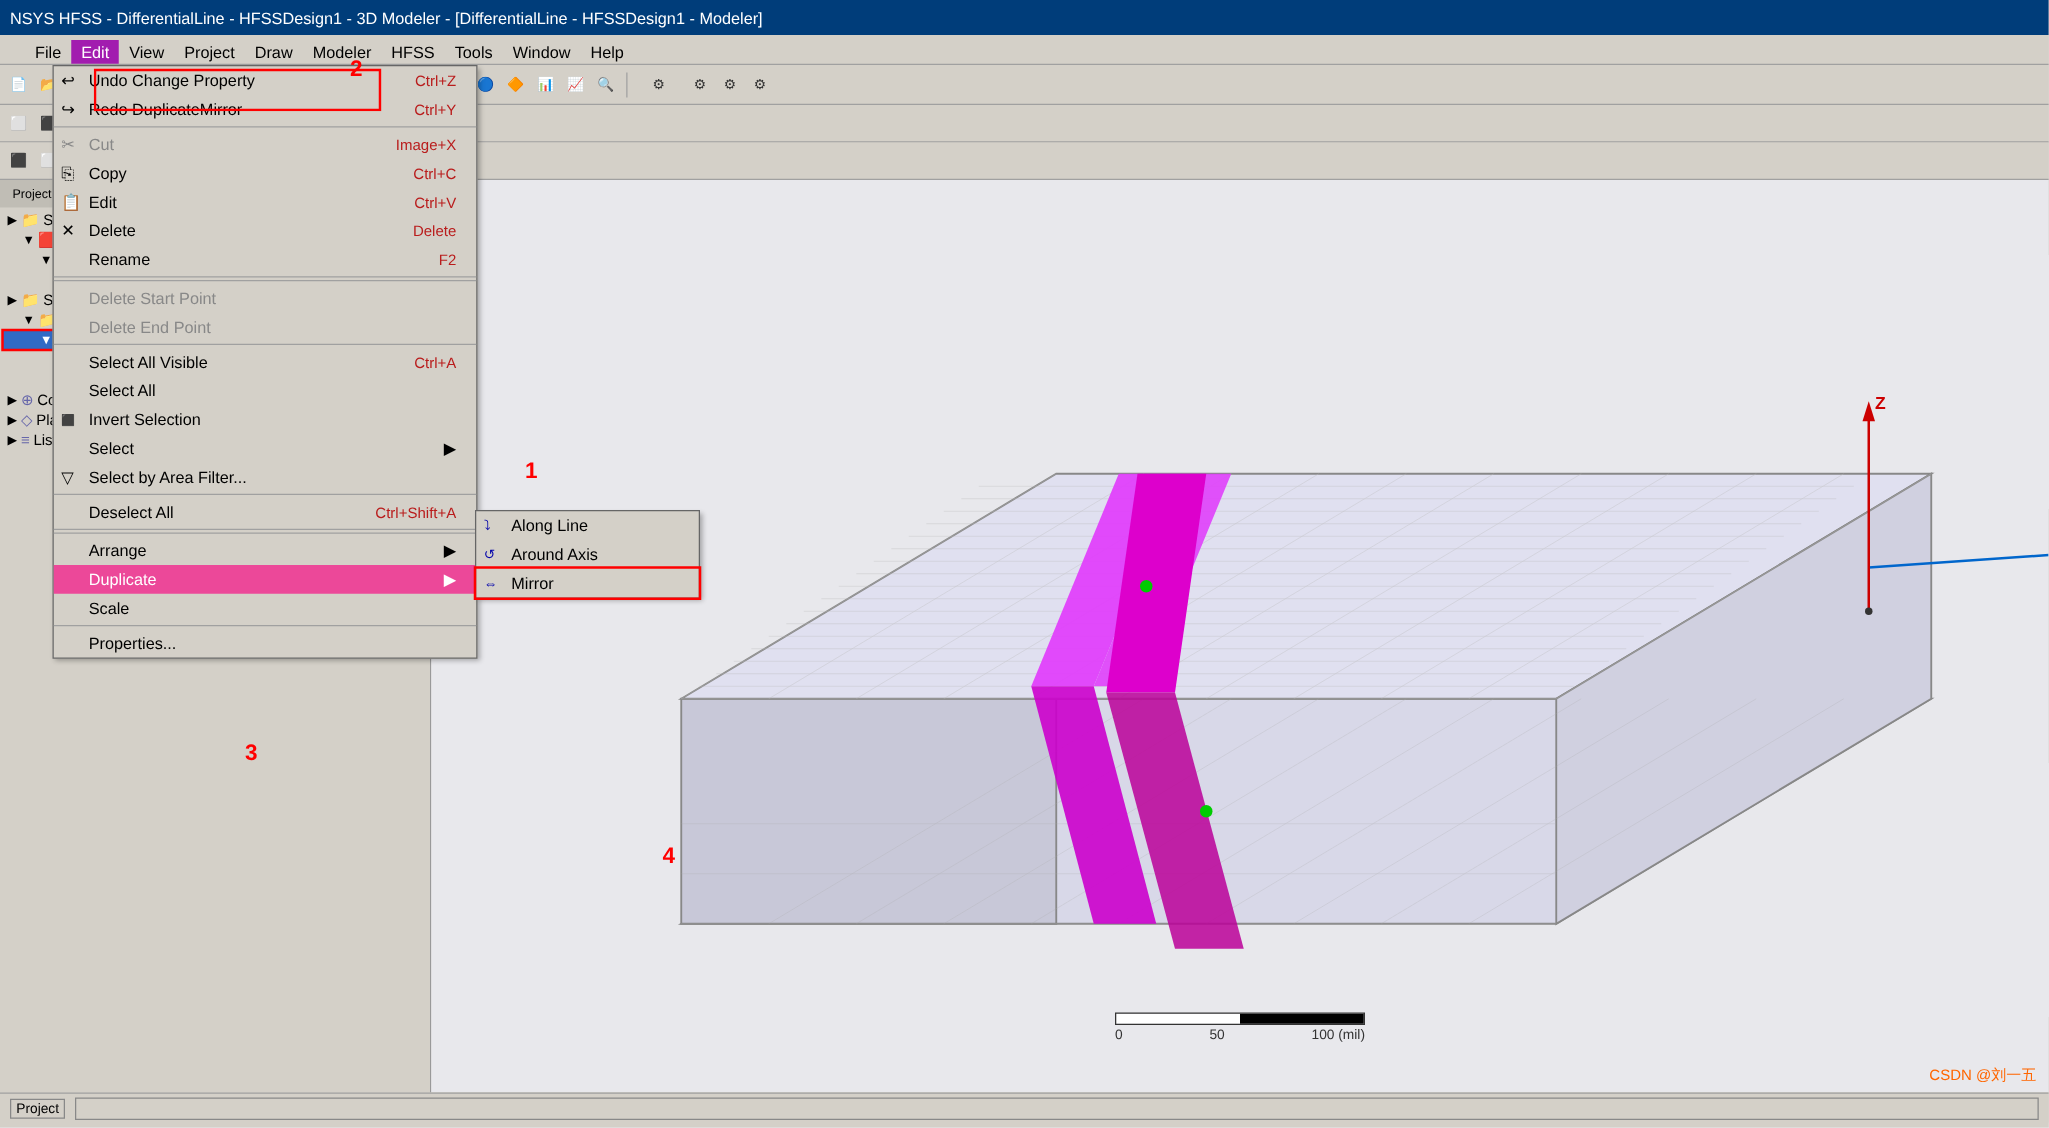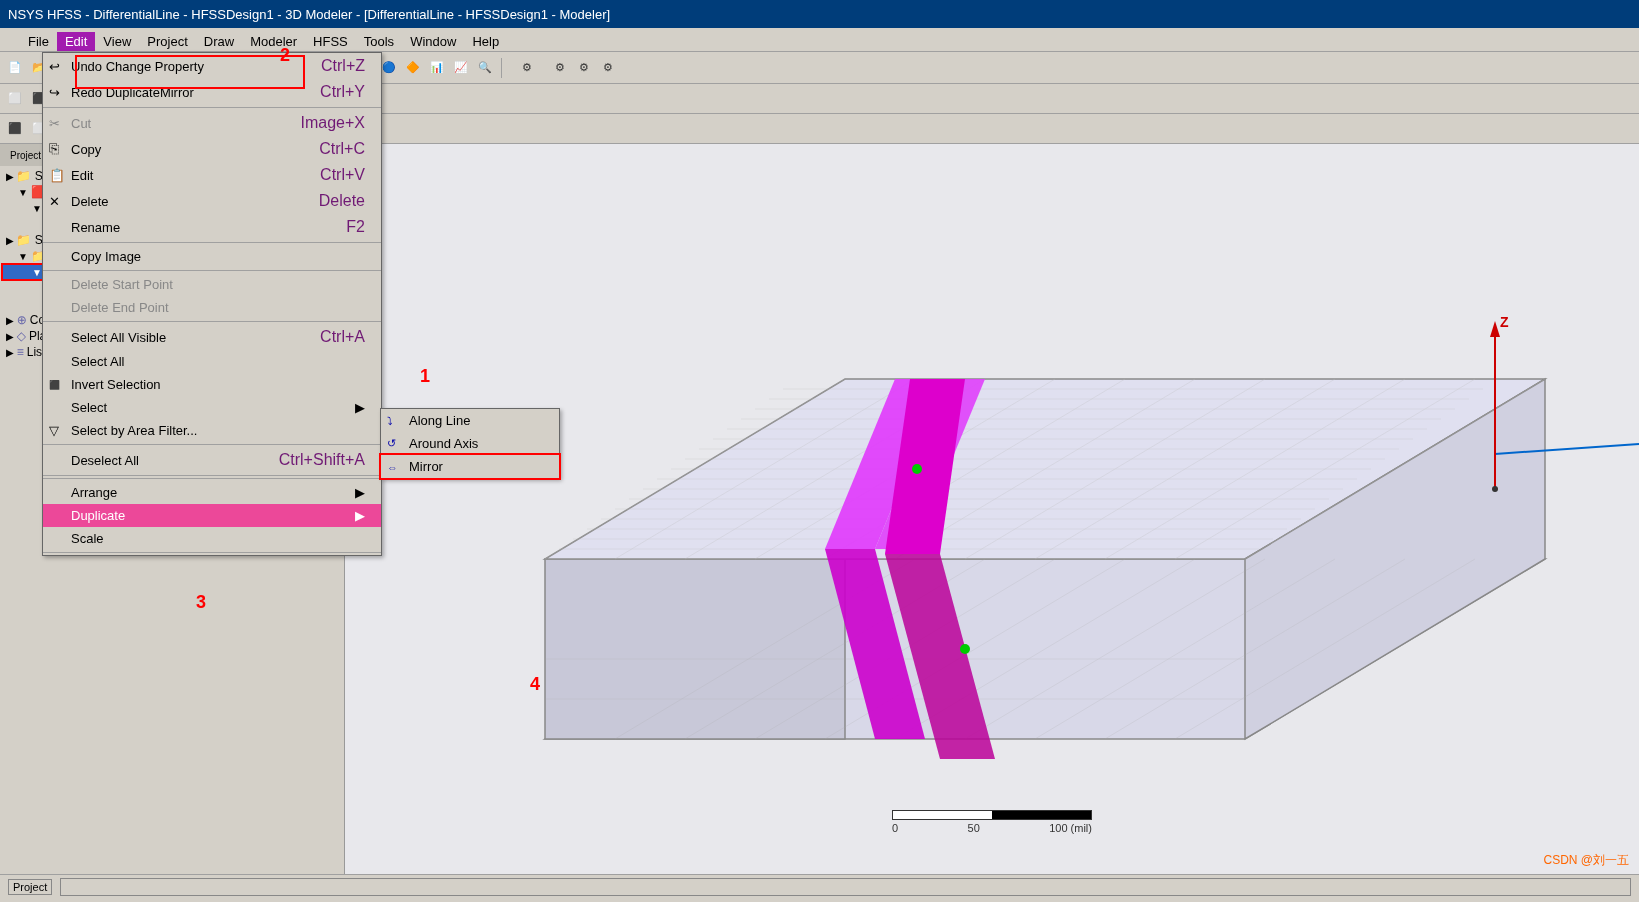--- a/index.html
+++ b/index.html
@@ -114,21 +114,21 @@
       display: flex;
       align-items: center;
       padding: 4px 16px 4px 28px;
       position: relative;
       cursor: pointer;
       gap: 8px;
       white-space: nowrap;
     }
     .menu-entry.highlighted { background: #ec4899; color: white; }
     .menu-entry.disabled { color: #888; cursor: default; }
-    .menu-entry .shortcut { margin-left: auto; color: #701a75; font-size: 16px; padding-left: 20px; }
+    .menu-entry .shortcut { margin-left: auto; color: #b91c1c; font-size: 12px; padding-left: 20px; }
     .menu-entry .arrow { margin-left: auto; }
     .menu-separator { height: 1px; background: #a0a0a0; margin: 2px 0; }
     .menu-entry-icon { width: 16px; position: absolute; left: 6px; }
 
     
     #arrange-submenu {
       position: absolute;
       left: 340px;
       top: 320px;
       background: #d4d0c8;
@@ -224,23 +224,20 @@
       <span>Delete</span>
       <span class="shortcut">Delete</span>
     </div>
 
     <div class="menu-entry">
       <span>Rename</span>
       <span class="shortcut">F2</span>
     </div>
     <div class="menu-separator"></div>
 
-    <div class="menu-entry">
-      <span>Copy Image</span>
-    </div>
     <div class="menu-separator"></div>
 
     <div class="menu-entry disabled">
       <span>Delete Start Point</span>
     </div>
 
     <div class="menu-entry disabled">
       <span>Delete End Point</span>
     </div>
     <div class="menu-separator"></div>
@@ -286,20 +283,23 @@
     <div class="menu-entry highlighted">
       <span>Duplicate</span>
       <span class="arrow">▶</span>
     </div>
 
     <div class="menu-entry">
       <span>Scale</span>
     </div>
     <div class="menu-separator"></div>
 
+    <div class="menu-entry">
+      <span>Properties...</span>
+    </div>
   </div>
 
   <div id="arrange-submenu" style="position:absolute; left:380px; top:calc(24px + 356px); background:#d4d0c8; border:1px solid #666; z-index:1001; min-width:180px; box-shadow:2px 2px 4px rgba(0,0,0,0.3);">
 
     <div class="menu-entry">
       <span class="menu-entry-icon" style="color:#00a;font-size:11px;">⤵</span>
       <span>Along Line</span>
     </div>
 
     <div class="menu-entry">

